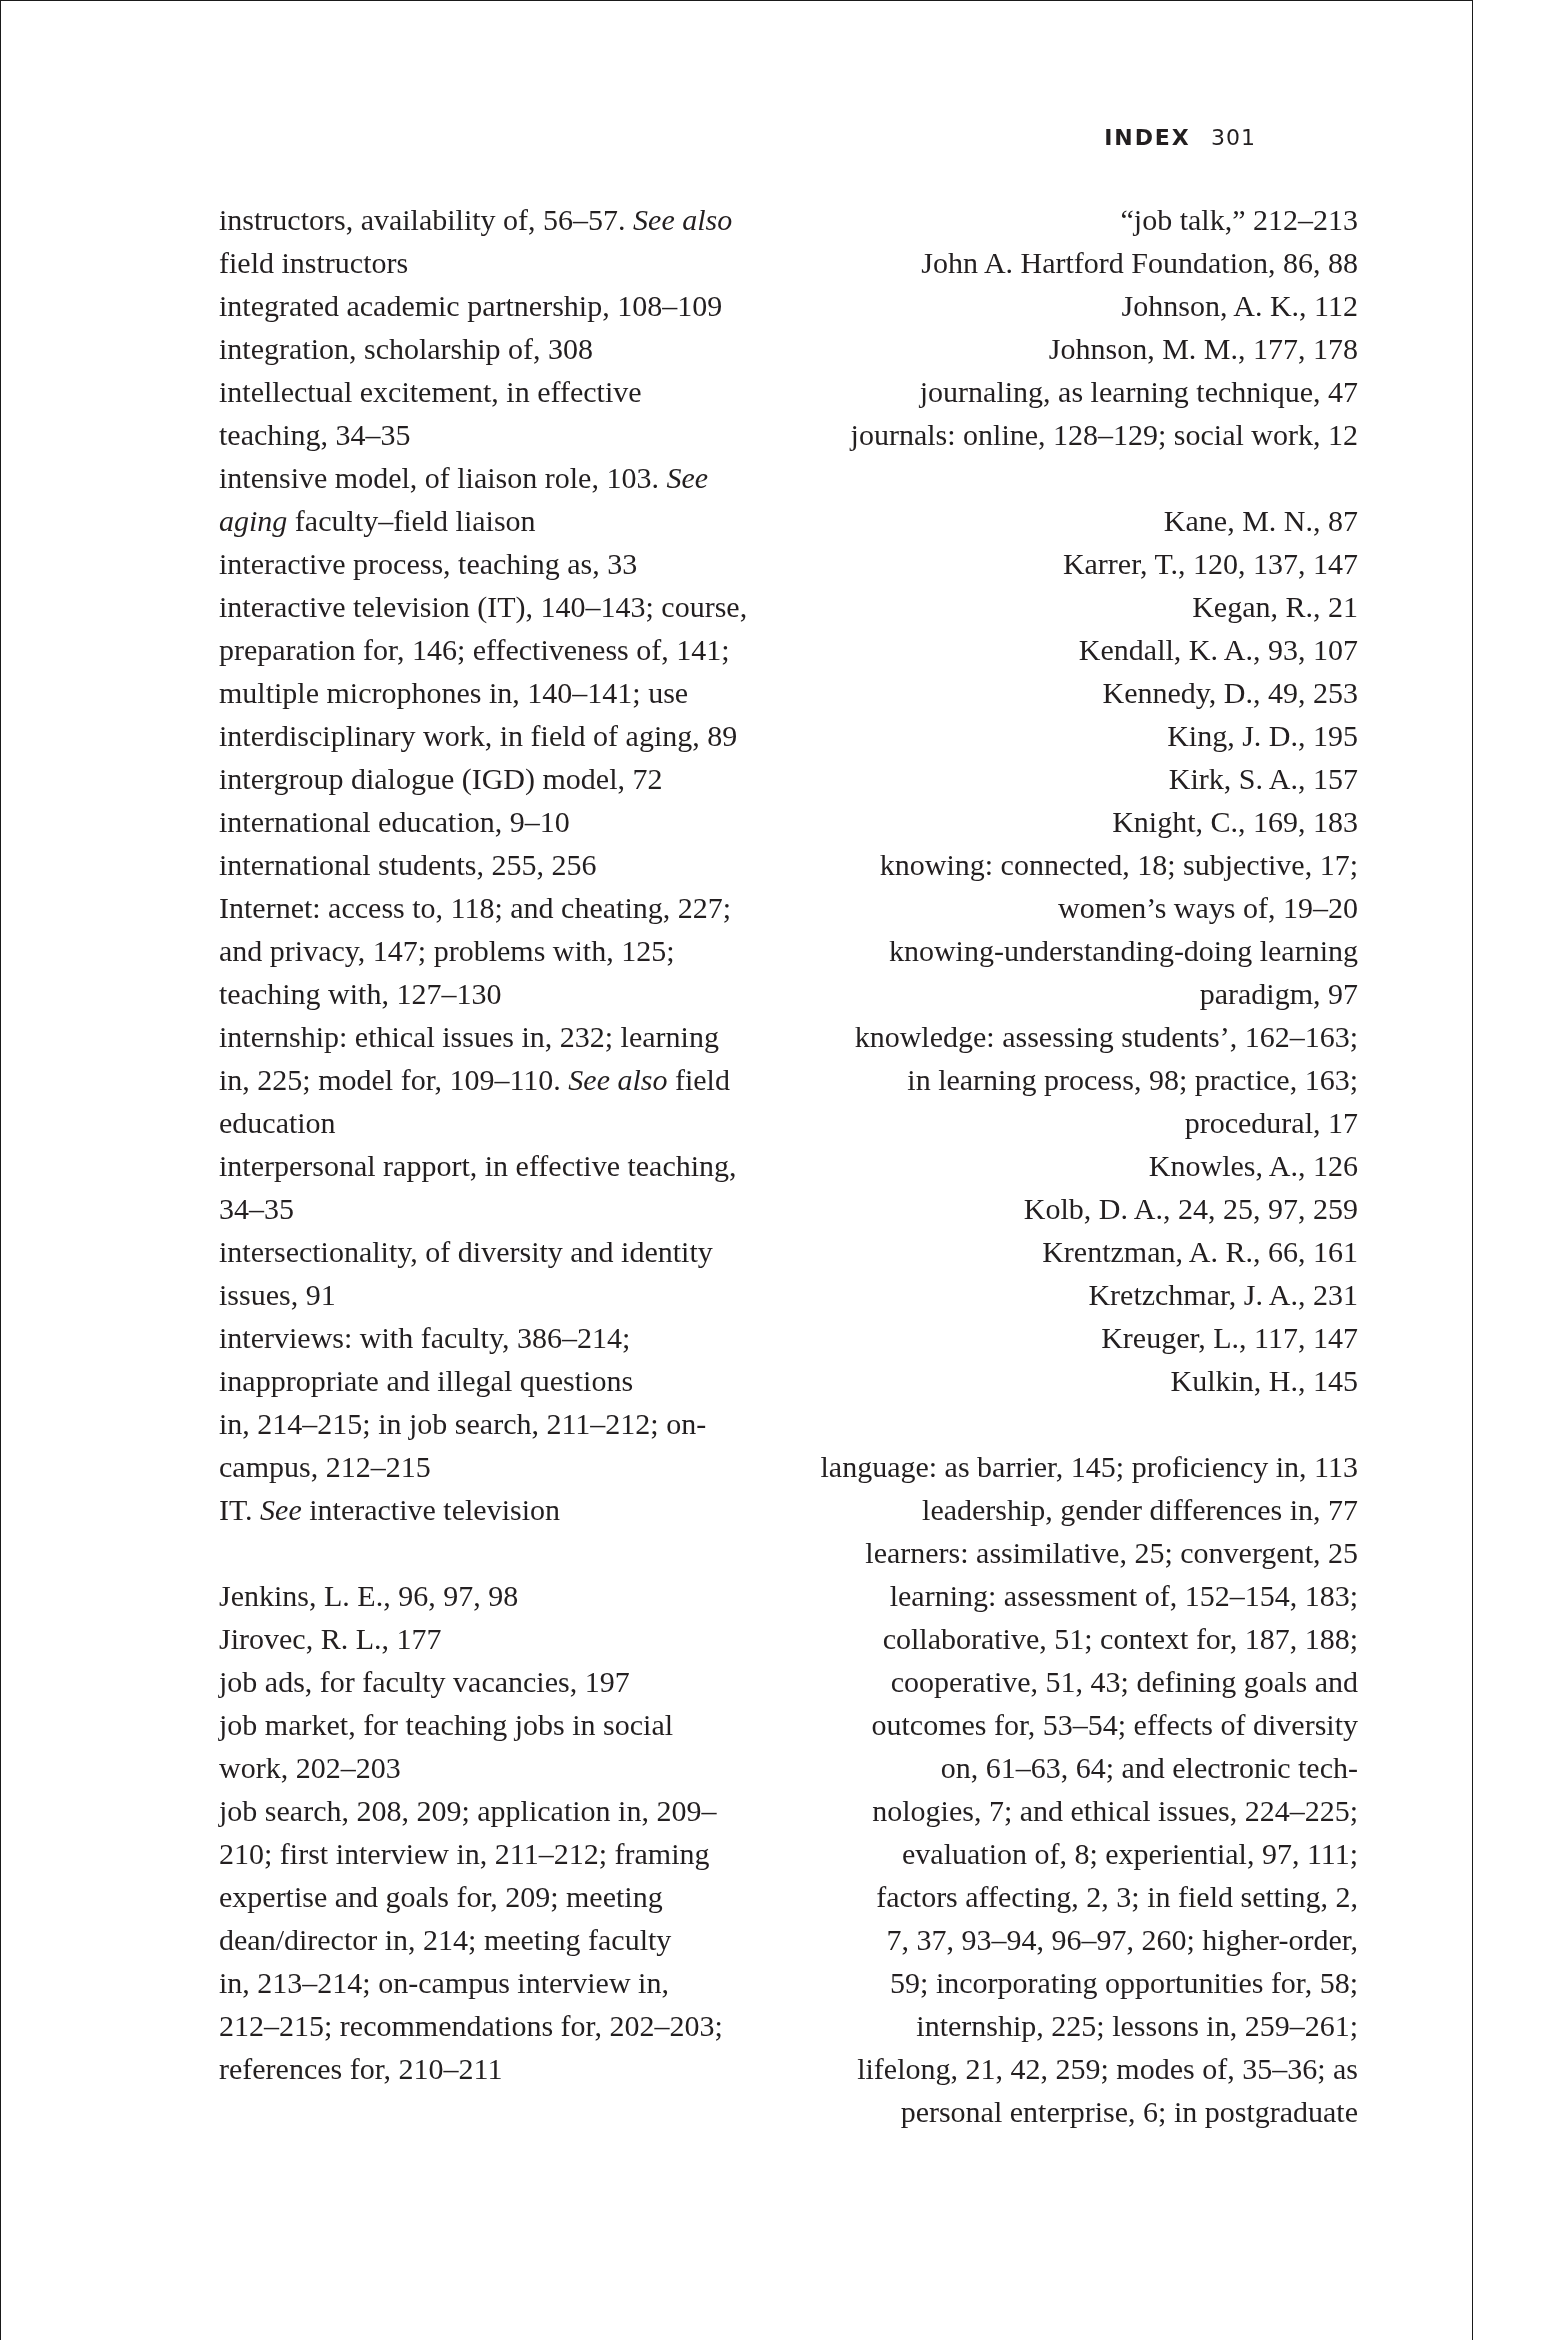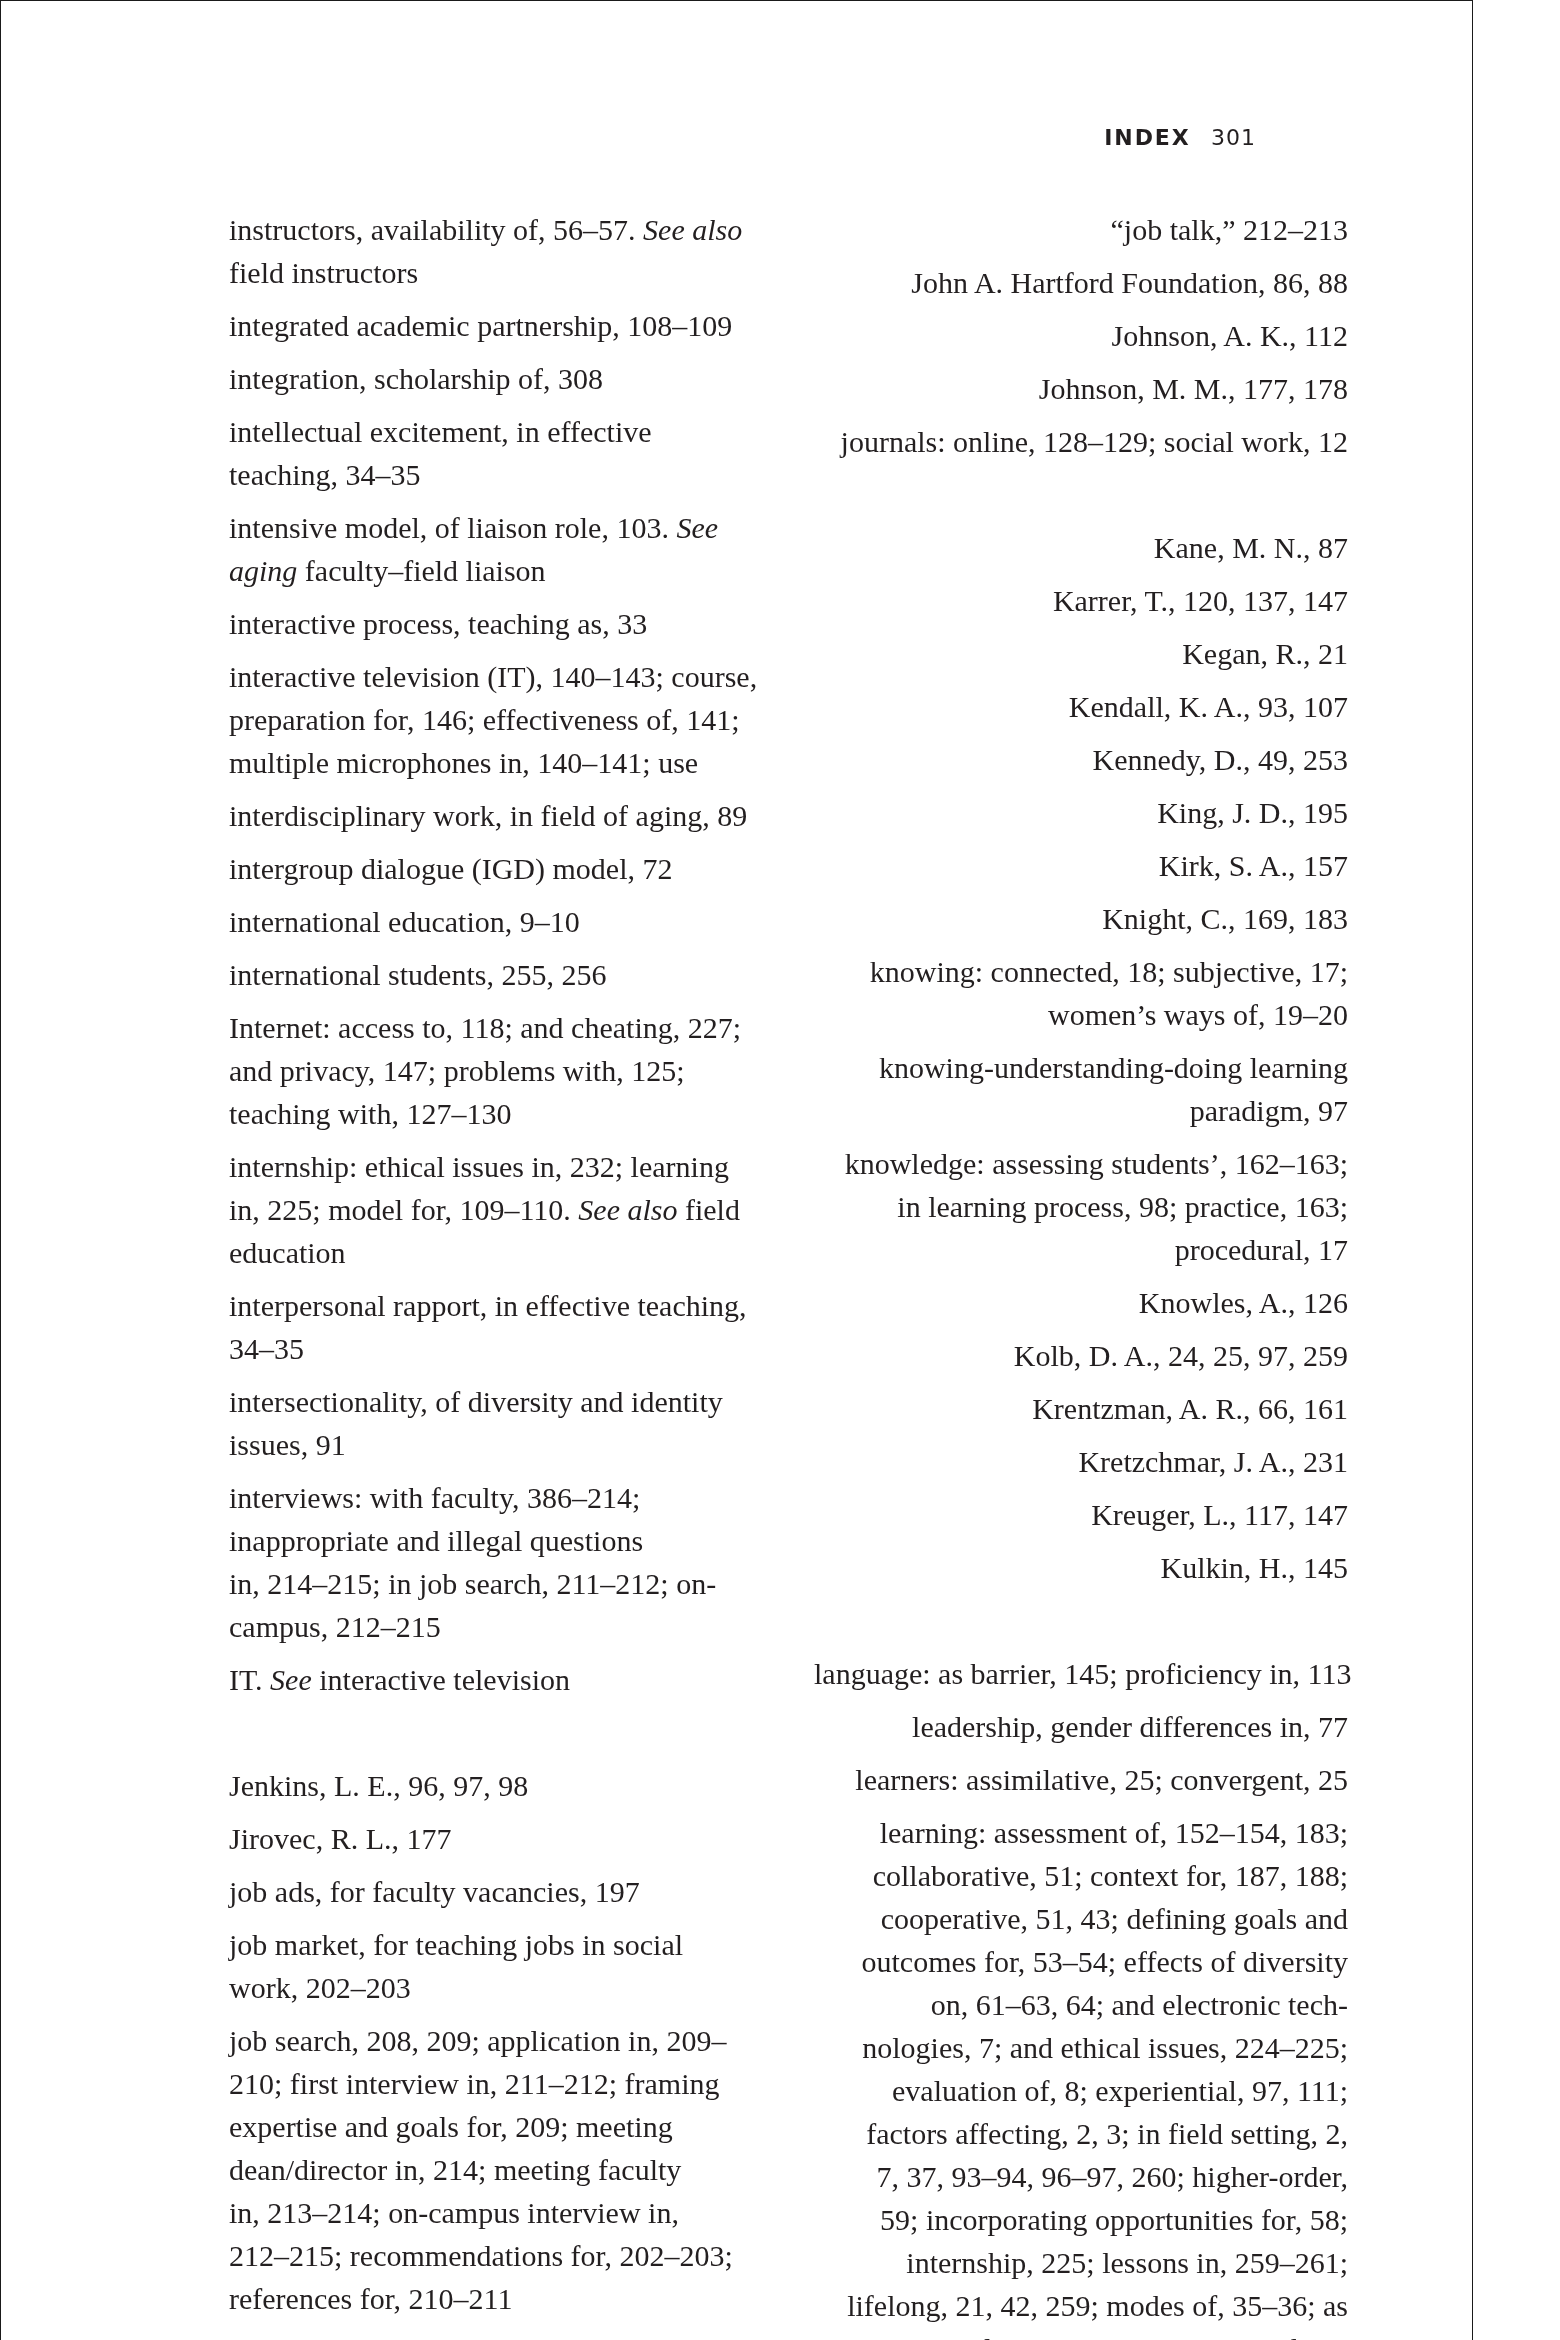--- a/index.html
+++ b/index.html
@@ -50,21 +50,21 @@
       font-family: "Liberation Serif", serif;
       font-size: 30px;
       line-height: 43px;
       color: #231f20;
     }
     .col-left { left: 218px; width: 554px; }
     .col-right { left: 803px; width: 554px; text-align: right; }
     .entry {
       padding-left: 32px;
       text-indent: -32px;
-      margin: 10px;
+      margin: 0;
       white-space: nowrap;
     }
     .entry .line { display: block; }
     .gap { height: 43px; }
     .it { font-style: italic; }
   </style>
 </head>
 <body>
 
 <div class="page">
@@ -169,20 +169,23 @@
         <span class="line"><span>“job talk,” 212–213</span></span>
       </div>
       <div class="entry">
         <span class="line"><span>John A. Hartford Foundation, 86, 88</span></span>
       </div>
       <div class="entry">
         <span class="line"><span>Johnson, A. K., 112</span></span>
       </div>
       <div class="entry">
         <span class="line"><span>Johnson, M. M., 177, 178</span></span>
+      </div>
+      <div class="entry">
+        <span class="line"><span>journaling, as learning technique, 47</span></span>
       </div>
       <div class="entry">
         <span class="line"><span>journals: online, 128–129; social work, 12</span></span>
       </div>
       <div class="gap"></div>
       <div class="entry">
         <span class="line"><span>Kane, M. N., 87</span></span>
       </div>
       <div class="entry">
         <span class="line"><span>Karrer, T., 120, 137, 147</span></span>

